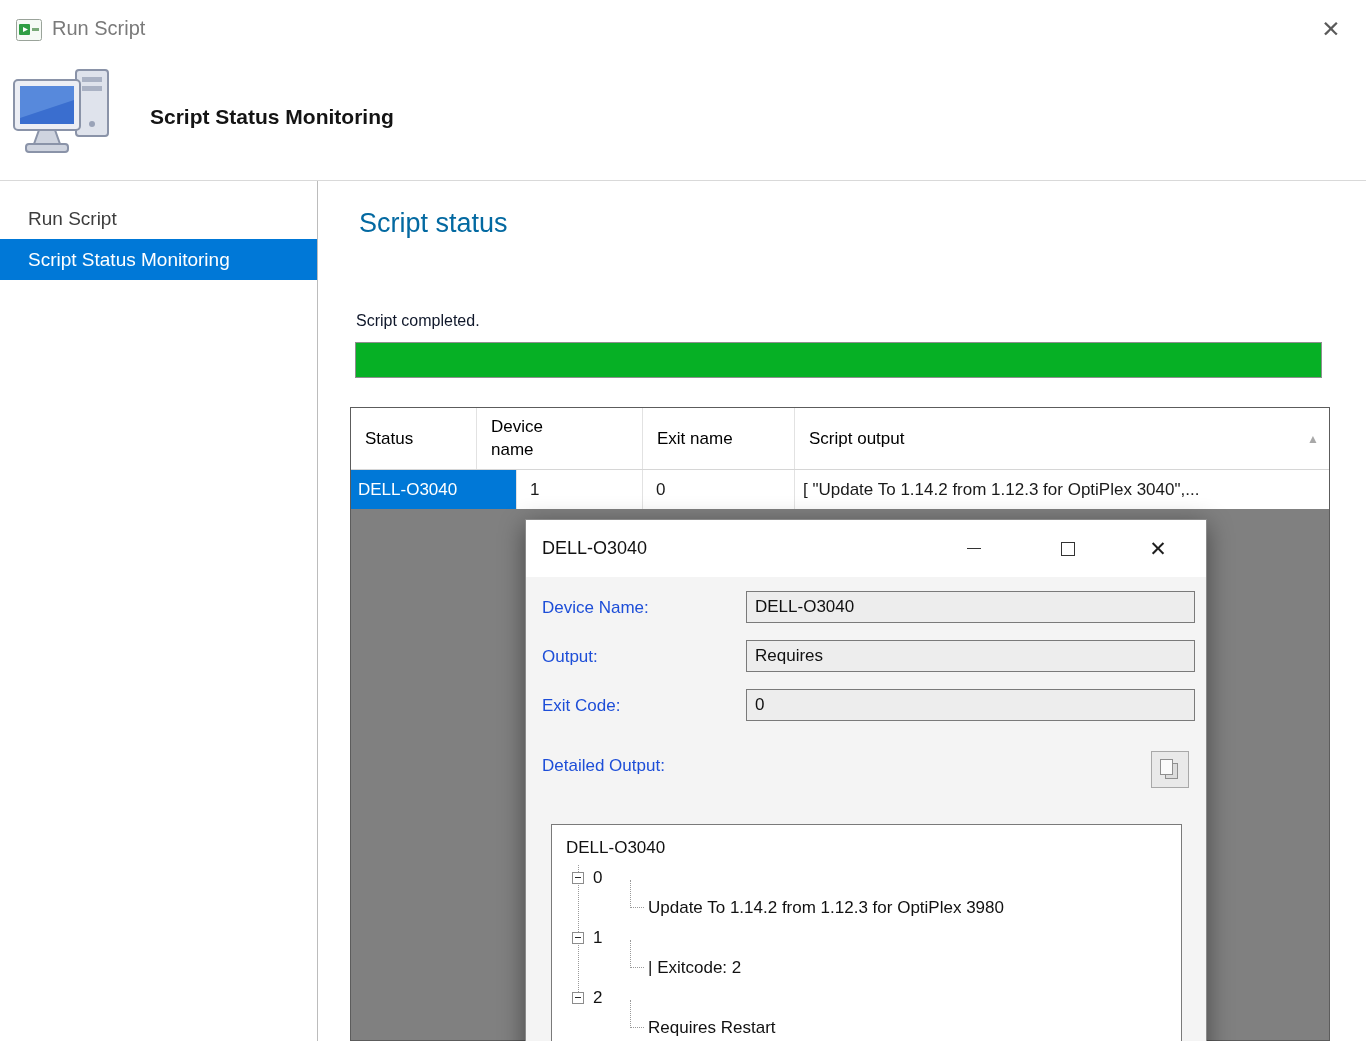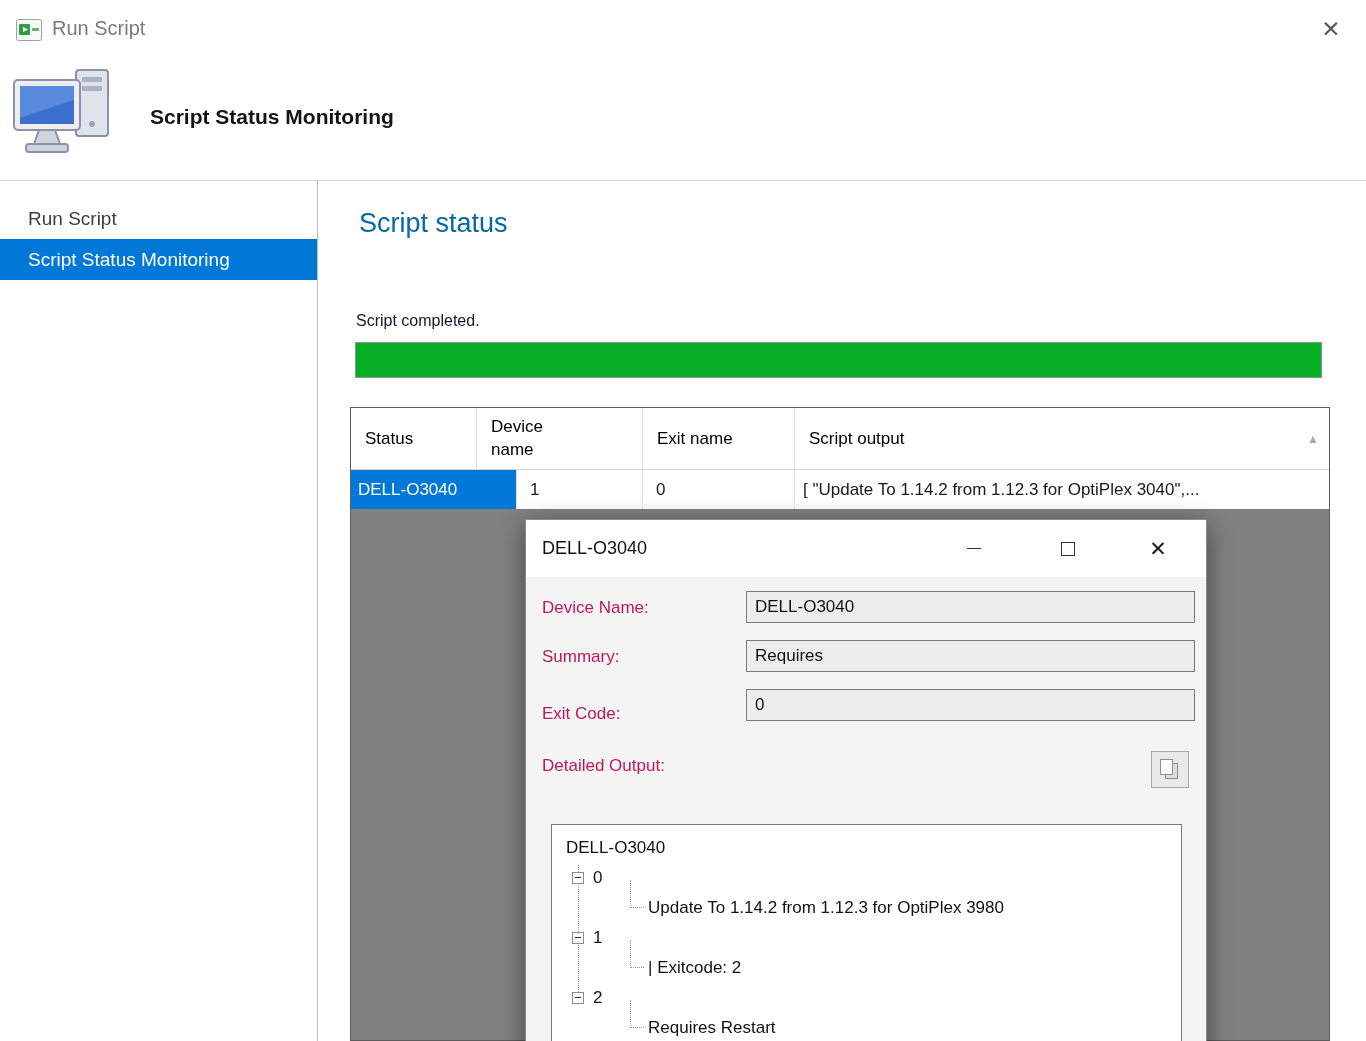--- a/index.html
+++ b/index.html
@@ -61,22 +61,22 @@
     background:#f4f4f4; border:1px solid #8a8a8a; box-shadow:0 6px 24px rgba(0,0,0,.45); z-index:5; }
   .dlg-titlebar { position:absolute; left:0; top:0; width:100%; height:57px; background:#fff; cursor:default; }
   .dlg-title { position:absolute; left:16px; top:0; height:57px; line-height:57px; font-size:18px; color:#111; }
   .dlg-btn { position:absolute; top:0; width:48px; height:57px; display:flex;
     align-items:center; justify-content:center; cursor:pointer; }
   .dlg-min { left:424px; } .dlg-max { left:518px; }
   .dlg-close { left:608px; font-size:21px; color:#1e1e1e; }
   .glyph-min { width:14px; height:0; border-top:1px solid #333; display:block; }
   .glyph-max { width:14px; height:14px; border:1px solid #333; display:block; background:transparent; }
 
-  .fld-label { position:absolute; left:16px; font-size:17px; color:#be185d; }
-  .lbl-device { top:78px; } .lbl-status { top:127px; } .lbl-exit { top:176px;margin-top:8px; }
+  .fld-label { position:absolute; left:16px; font-size:17px; color:#1d4ed8; }
+  .lbl-device { top:78px; } .lbl-status { top:127px; } .lbl-exit { top:176px; }
   .lbl-detail { top:236px; }
   .fld-box { position:absolute; left:220px; width:449px; height:32px; line-height:30px;
     background:#ededed; border:1px solid #7a7a7a; font-size:17px; padding-left:8px;
     color:#111; white-space:nowrap; overflow:hidden; }
   .box-device { top:71px; } .box-status { top:120px; } .box-exit { top:169px; }
 
   .copy-btn { position:absolute; left:625px; top:231px; width:38px; height:37px;
     background:#e9e9e9; border:1px solid #a8a8a8; cursor:pointer; }
   .copy-ic { position:absolute; width:13px; height:16px; border:1px solid #8f8f8f; }
   .copy-back { left:13px; top:11px; background:#dcdcdc; }
@@ -173,21 +173,21 @@
     </span>
     <span class="dlg-btn dlg-max">
       <span class="glyph-max"></span>
     </span>
     <span class="dlg-btn dlg-close">✕</span>
   </div>
 
   <span class="fld-label lbl-device">Device Name:</span>
   <div class="fld-box box-device">DELL-O3040</div>
 
-  <span class="fld-label lbl-status">Summary:</span>
+  <span class="fld-label lbl-status">Output:</span>
   <div class="fld-box box-status">Requires</div>
 
   <span class="fld-label lbl-exit">Exit Code:</span>
   <div class="fld-box box-exit">0</div>
 
   <span class="fld-label lbl-detail">Detailed Output:</span>
   <span class="copy-btn">
     <span class="copy-ic copy-back"></span>
     <span class="copy-ic copy-front"></span>
   </span>

